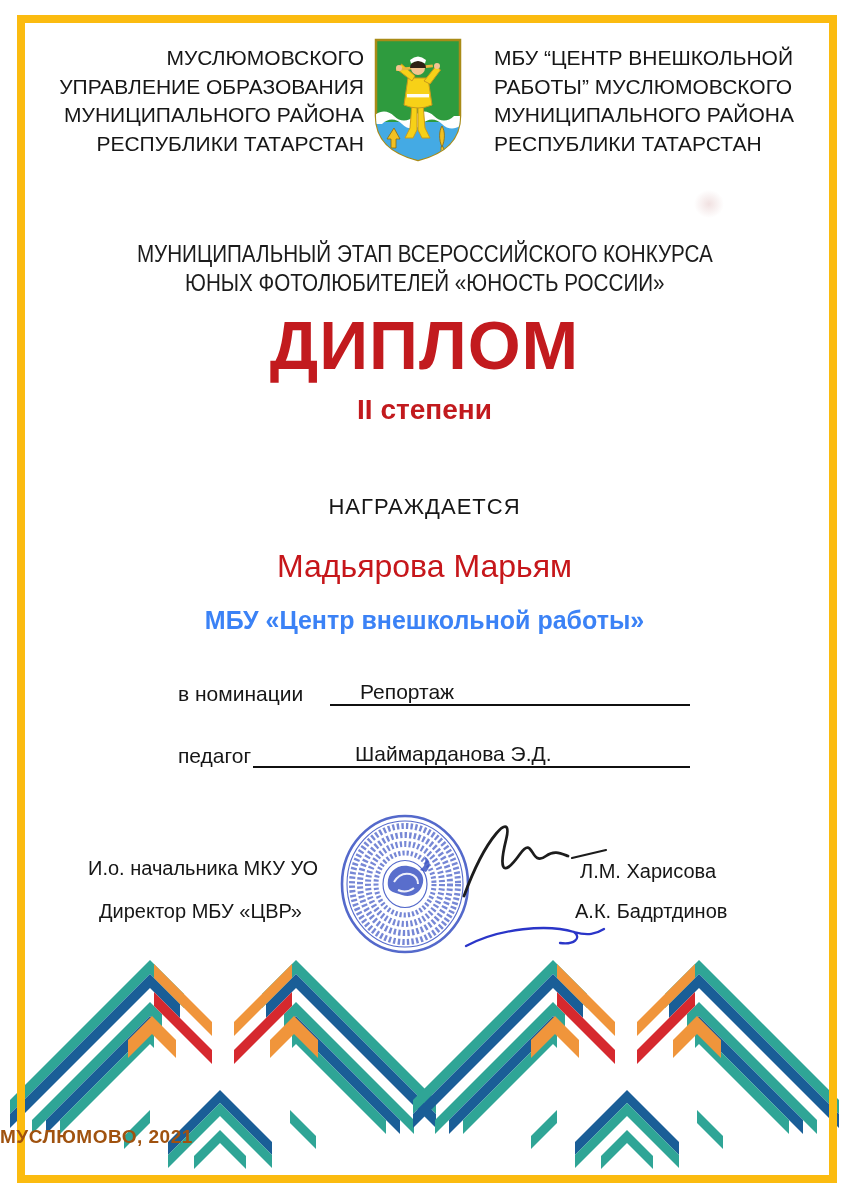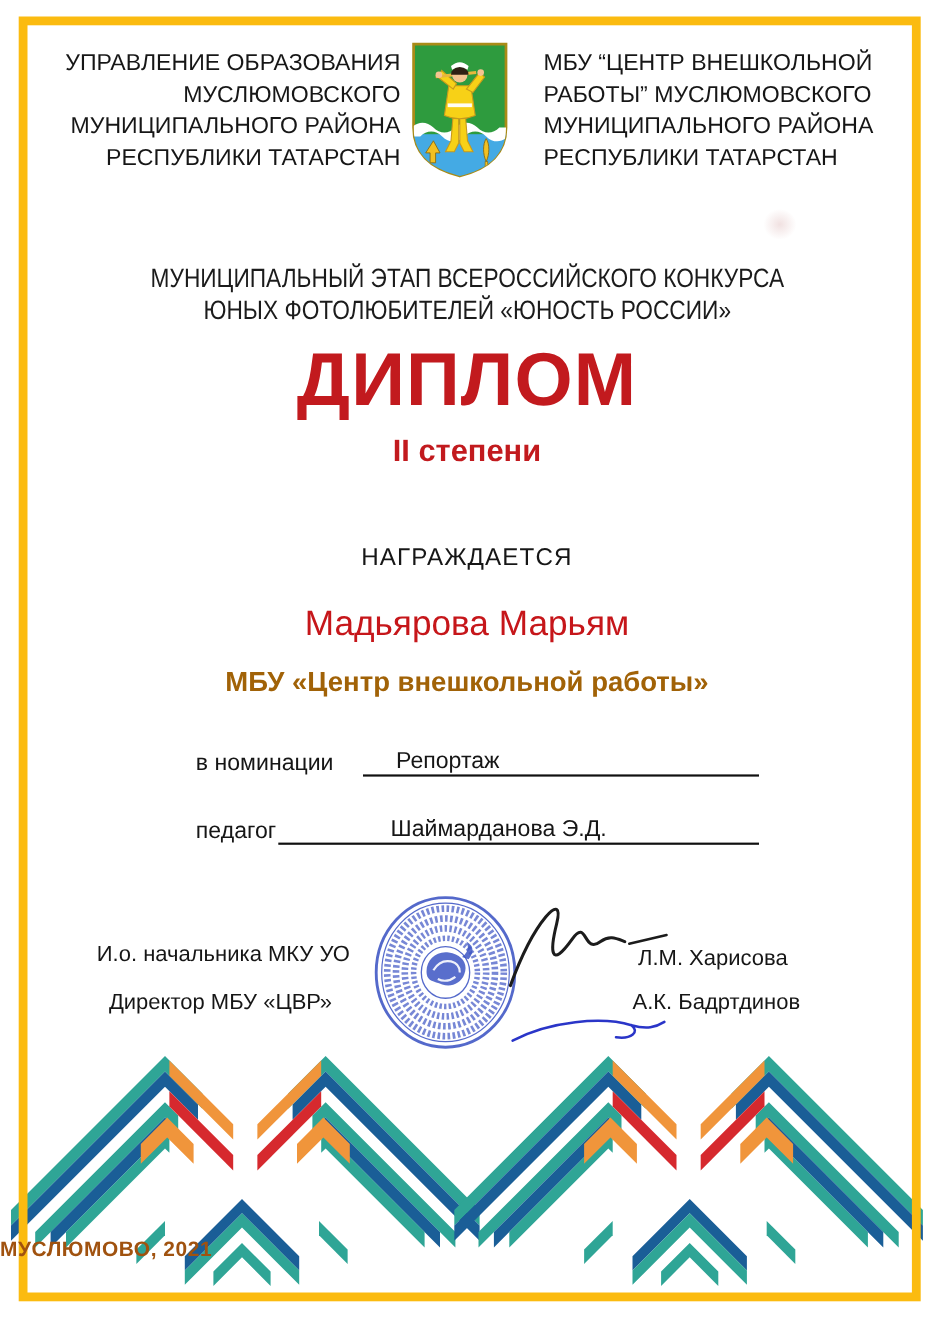--- a/index.html
+++ b/index.html
@@ -26,21 +26,21 @@
   #diploma-title{position:absolute;left:0;top:306px;width:849px;text-align:center;
     font-size:68px;font-weight:bold;color:#C21A1E;letter-spacing:1px;}
   #degree{position:absolute;left:0;top:394px;width:849px;text-align:center;
     font-size:28px;font-weight:bold;color:#C21A1E;}
   
   #awarded-label{position:absolute;left:0;top:494px;width:849px;text-align:center;
     font-size:22px;letter-spacing:1px;color:#161616;}
   #recipient{position:absolute;left:0;top:548px;width:849px;text-align:center;
     font-size:32px;font-weight:normal;color:#C6161A;}
   #organization{position:absolute;left:0;top:606px;width:849px;text-align:center;
-    font-size:25px;font-weight:bold;color:#a16207;}
+    font-size:25px;font-weight:bold;color:#3b82f6;}
   
   .frow-label{position:absolute;font-size:21px;color:#161616;}
   .frow-line{position:absolute;height:26px;border-bottom:2px solid #101010;font-size:21px;color:#161616;box-sizing:border-box;}
   #nom-label{left:178px;top:682px;}
   #nom-line{left:330px;top:680px;width:360px;padding-left:30px;}
   #ped-label{left:178px;top:744px;}
   #ped-line{left:253px;top:742px;width:437px;padding-left:102px;}
   
   .sig-pos{position:absolute;font-size:20px;color:#161616;}
   .sig-name{position:absolute;font-size:20px;color:#161616;}
@@ -55,22 +55,22 @@
     font-size:19px;font-weight:bold;color:#A0520F;letter-spacing:.5px;}
 </style>
 </head>
 <body>
 
 <div id="page">
 
   <div id="frame"></div>
 
   <div id="org-left" class="org">
+    <div>МУСЛЮМОВСКОГО</div>
     <div>УПРАВЛЕНИЕ ОБРАЗОВАНИЯ</div>
-    <div>МУСЛЮМОВСКОГО</div>
     <div>МУНИЦИПАЛЬНОГО РАЙОНА</div>
     <div>РЕСПУБЛИКИ ТАТАРСТАН</div>
   </div>
 
   <svg id="emblem" viewBox="0 0 92 128" aria-hidden="true">
     <defs>
         <clipPath id="shieldClip">
           <path d="M4,4 H88 V80 C88,106 70,118 46,124 C22,118 4,106 4,80 Z"></path>
         </clipPath>
       </defs>

